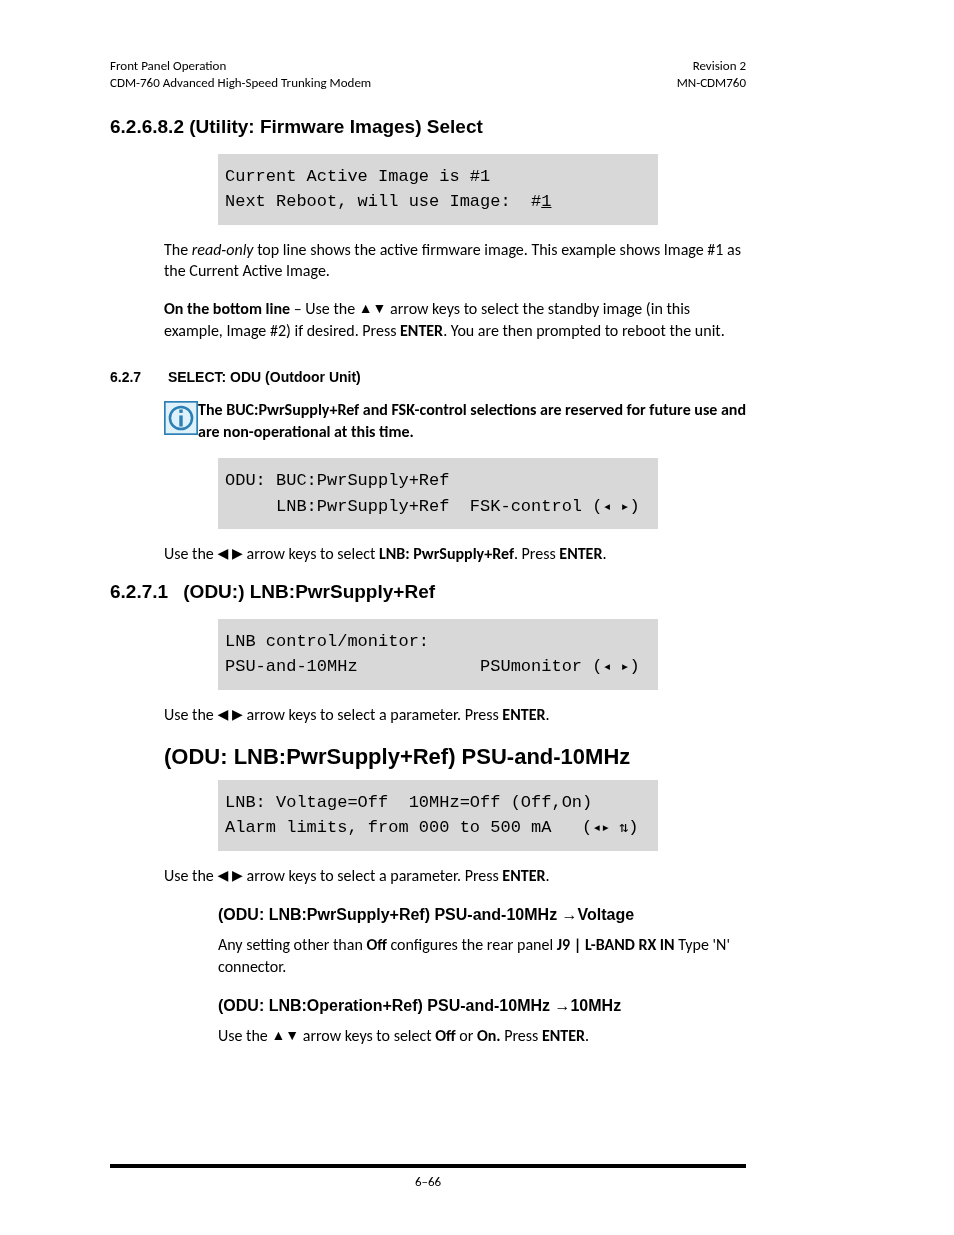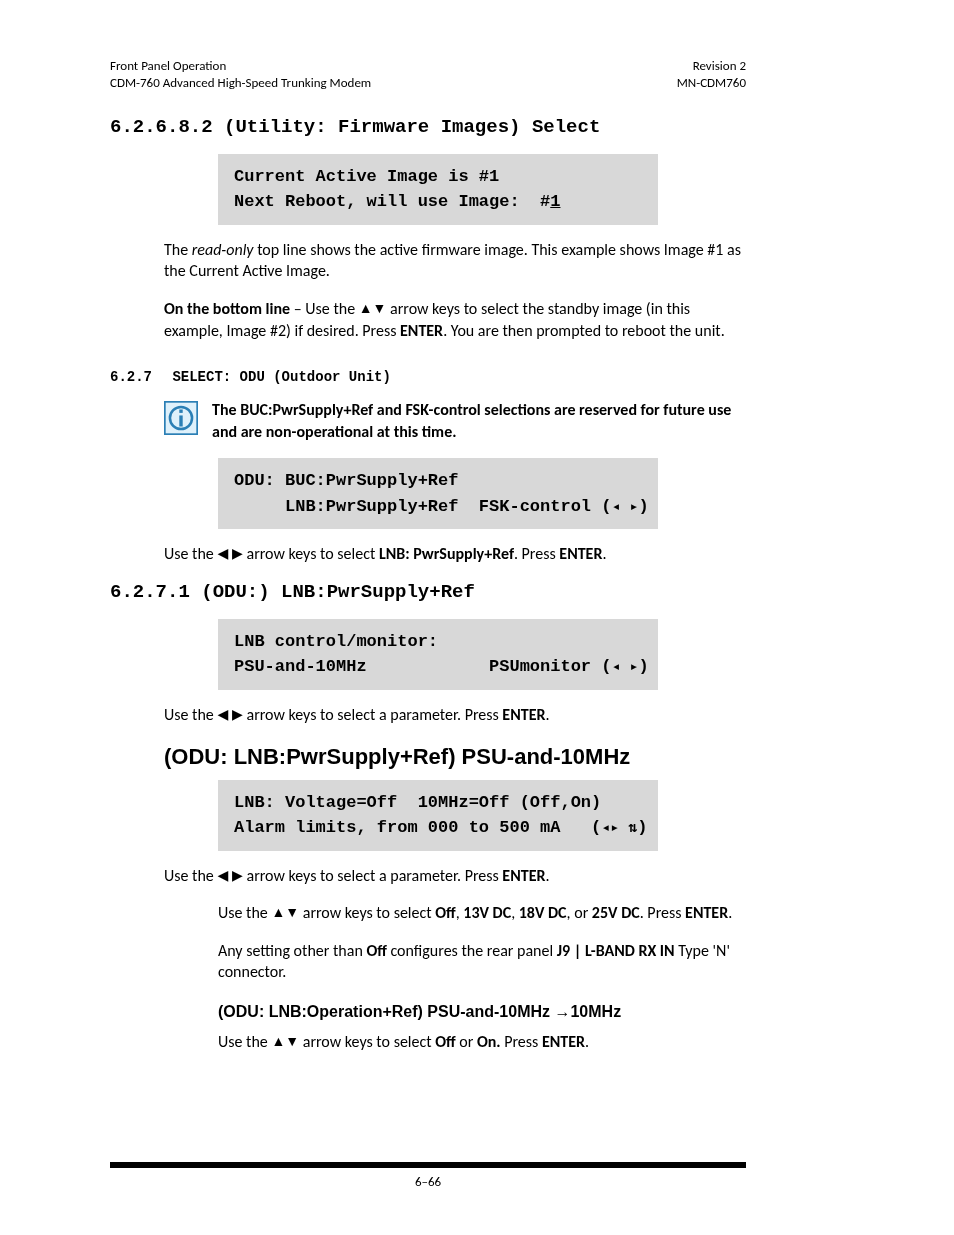--- a/index.html
+++ b/index.html
@@ -20,21 +20,21 @@
   .header {
     display: flex;
     justify-content: space-between;
     font-size: 13px;
     line-height: 1.3;
     margin-bottom: 24px;
   }
   .header .left, .header .right { white-space: nowrap; }
   .header .right { text-align: right; }
   h2 {
-    font-family: Liberation Mono, monospace;
+    font-family: Liberation Sans, sans-serif;
     font-weight: bold;
     font-size: 19px;
     margin: 0 0 16px 0;
   }
   h2.big {
     font-size: 14px;
     margin-top: 28px;
     margin-bottom: 14px;
   }
   h3.sub {
@@ -45,43 +45,42 @@
   }
   h3.sub2 {
     font-family: Arial, Helvetica, sans-serif;
     font-weight: bold;
     font-size: 16px;
     margin: 20px 0 10px 108px;
   }
   .lcd {
     background: #d8d8d8;
     font-family: "Courier New", monospace;
-    font-weight: bold;
+    font-weight: normal;
     font-size: 17px;
     line-height: 1.5;
-    padding: 10px 16px;
+    padding: 10px 7px;
     margin: 0 0 14px 108px;
     white-space: pre;
     width: 440px;
     box-sizing: border-box;
   }
   .lcd .underline { text-decoration: underline; }
   p {
     margin: 0 0 16px 54px;
     line-height: 1.35;
     font-size: 16px;
   }
   p.deep { margin-left: 108px; }
   .italic { font-style: italic; }
   .bold { font-weight: bold; }
   .note-row {
     display: flex;
     align-items: flex-start;
     margin: 0 0 16px 54px;
-    gap: 14px;
   }
   .note-icon {
     width: 34px;
     height: 34px;
     flex: 0 0 34px;
     margin-top: 2px;
   }
   .note-text {
     font-weight: bold;
     line-height: 1.35;
@@ -96,21 +95,21 @@
   }
   .mono-arrows {
     font-family: "Courier New", monospace;
     font-size: 15px;
   }
   .footer {
     position: absolute;
     left: 110px;
     right: 100px;
     bottom: 46px;
-    border-top: 6px solid #000000;
+    border-top: 4px solid #000000;
     text-align: center;
     font-size: 13px;
     padding-top: 6px;
   }
   .sec-num { display: inline-block; min-width: 68px; }
   .sec-num2 { display: inline-block; min-width: 54px; }
 </style>
 </head>
 <body>
 
@@ -179,24 +178,22 @@
 
   <h3 class="sub">(ODU: LNB:PwrSupply+Ref) PSU-and-10MHz</h3>
 
   <div class="lcd"><span>LNB: Voltage=Off  10MHz=Off (Off,On)</span>
 <span>Alarm limits, from 000 to 500 mA   (</span><span class="mono-arrows">◂▸ ⇅</span><span>)</span></div>
 
   <p>
     <span>Use the </span><span class="arrows">◀ ▶</span><span> arrow keys to select a parameter. Press </span><span class="bold">ENTER</span><span>.</span>
   </p>
 
-
-  <p class="deep">
-    <span>Use the </span><span class="arrows">▲▼</span><span> arrow keys to select </span><span class="bold">Off</span><span>, </span><span class="bold">13V DC</span><span>, </span><span class="bold">18V DC</span><span>, or </span><span class="bold">25V DC</span><span>. Press </span><span class="bold">ENTER</span><span>.</span>
-  </p>
+  <h3 class="sub2">(ODU: LNB:PwrSupply+Ref) PSU-and-10MHz →Voltage</h3>
+
 
   <p class="deep">
     <span>Any setting other than </span><span class="bold">Off</span><span> configures the rear panel </span><span class="bold">J9 | L-BAND RX IN</span><span> Type 'N' connector.</span>
   </p>
 
   <h3 class="sub2">(ODU: LNB:Operation+Ref) PSU-and-10MHz →10MHz</h3>
 
   <p class="deep">
     <span>Use the </span><span class="arrows">▲▼</span><span> arrow keys to select </span><span class="bold">Off</span><span> or </span><span class="bold">On.</span><span> Press </span><span class="bold">ENTER</span><span>.</span>
   </p>

